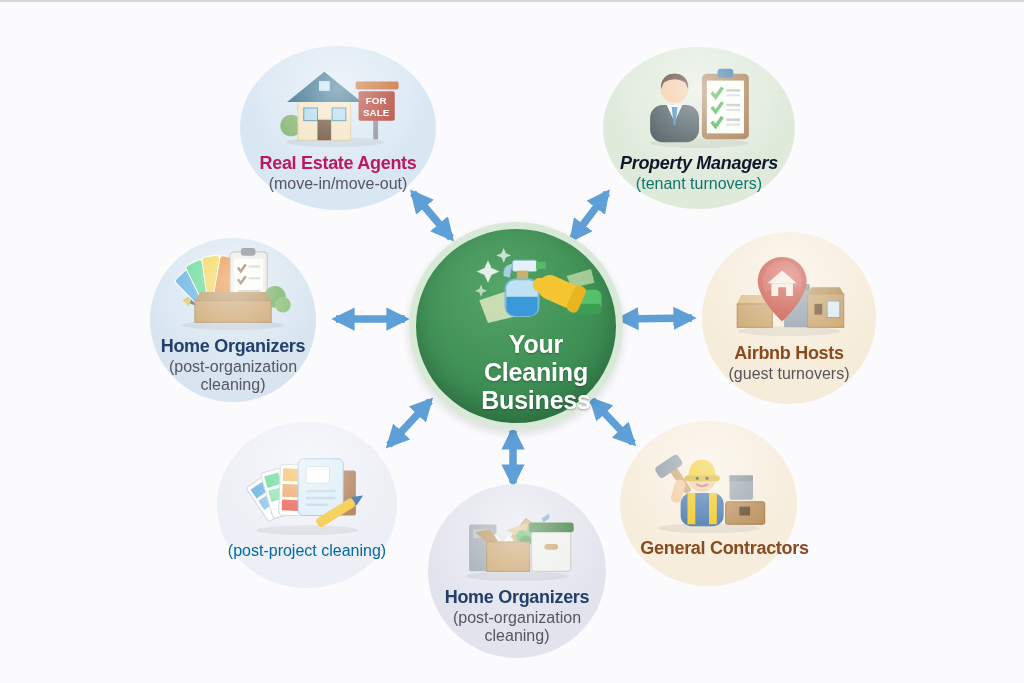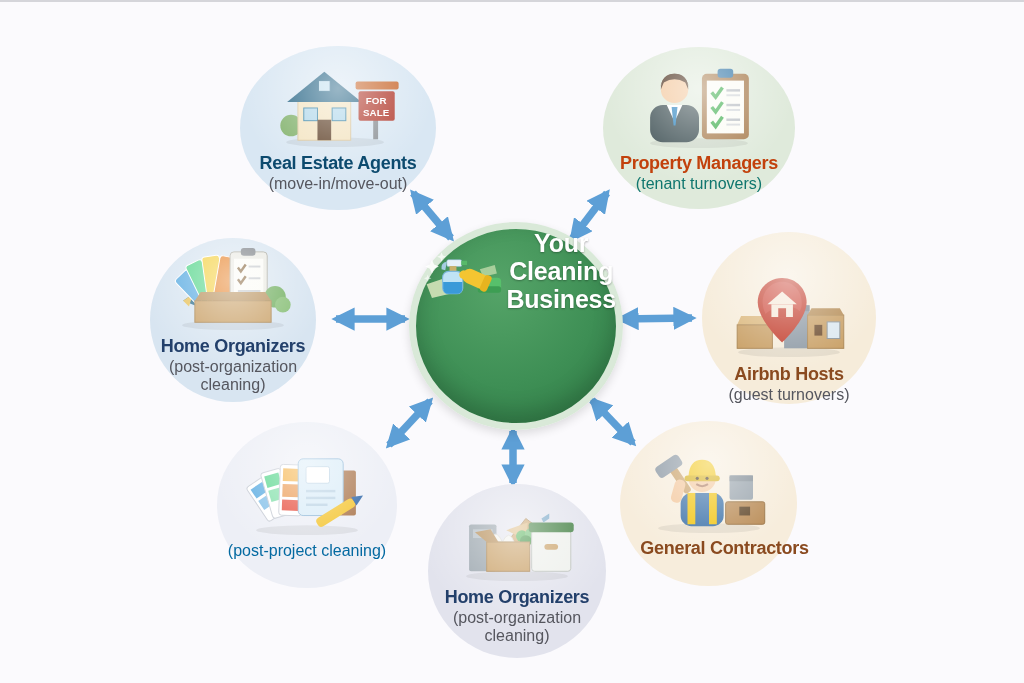--- a/index.html
+++ b/index.html
@@ -12,28 +12,28 @@
   .node::before{content:"";position:absolute;inset:0;border-radius:50%;
         background:radial-gradient(circle at 50% 26%,rgba(255,255,255,.55),rgba(255,255,255,0) 62%);
         pointer-events:none;}
   .node .icon{display:block;margin-bottom:2px;}
   .node .label{font-size:18px;font-weight:700;letter-spacing:-0.3px;white-space:nowrap;line-height:1.15;z-index:3;}
   .node .sub{font-size:16px;line-height:1.12;padding:1px 10px 0 10px;z-index:3;}
   
   .n0{left:240px;top:44px;width:196px;height:164px;}
   .n1{left:603px;top:45px;width:192px;height:162px;}
   .n2{left:150px;top:236px;width:166px;height:164px;}
-  .n3{left:702px;top:230px;width:174px;height:172px;justify-content:flex-end;}
+  .n3{left:702px;top:230px;width:174px;height:172px;}
   .n4{left:217px;top:420px;width:180px;height:166px;}
   .n5{left:428px;top:482px;width:178px;height:174px;}
   .n6{left:620px;top:419px;width:177px;height:165px;}
   .n0 .icon,.n1 .icon,.n2 .icon,.n3 .icon,.n4 .icon,.n5 .icon,.n6 .icon{width:132px;height:88px;}
   
   .center{position:absolute;left:409px;top:220px;width:200px;height:194px;border-radius:50%;
-        border:7px solid #d9e9d8;display:flex;flex-direction:row;align-items:flex-start;
+        border:7px solid #d9e9d8;display:flex;flex-direction:column;align-items:flex-end;
         justify-content:center;text-align:center;z-index:2;
         box-shadow:0 4px 10px rgba(0,0,0,.12), inset 0 -10px 22px rgba(0,0,0,.18);}
   .center .icon{width:160px;height:96px;margin-top:-4px;}
   .center .label{font-size:25px;font-weight:700;line-height:1.12;width:160px;
         text-shadow:0 1px 2px rgba(0,0,0,.3);letter-spacing:-0.2px;}
 </style>
 </head>
 <body style="background: rgb(251, 250, 253);">
 
 <div id="stage" style="background: rgb(251, 250, 253);">
@@ -86,21 +86,21 @@
       <rect x="45" y="18" width="12" height="11" fill="#bfe0ef" stroke="#1e5f81"></rect>
       <rect x="30" y="46" width="14" height="13" fill="#aed6ea" stroke="#2b7ca3"></rect>
       <rect x="59" y="46" width="14" height="13" fill="#aed6ea" stroke="#2b7ca3"></rect>
       <rect x="44" y="58" width="14" height="21" fill="#5d3f26"></rect>
       <rect x="101" y="32" width="5" height="46" fill="#8a8f94"></rect>
       <rect x="83" y="19" width="44" height="8" rx="2" fill="#c96a31"></rect>
       <rect x="86" y="29" width="37" height="30" rx="2" fill="#b23b2e"></rect>
       <text x="104" y="42" font-size="10" font-weight="bold" fill="#ffffff" text-anchor="middle">FOR</text>
       <text x="104" y="54" font-size="10" font-weight="bold" fill="#ffffff" text-anchor="middle">SALE</text>
     </svg>
-    <div class="label" style="color: #0c4a6e;">Real Estate Agents</div>
+    <div class="label" style="color: #be185d;">Real Estate Agents</div>
     <div class="sub" style="color: rgb(85, 86, 94);">(move-in/move-out)</div>
   </div>
 
   <div class="node n1" style="background: rgb(223, 234, 219);">
     <svg class="icon" viewBox="0 0 130 90">
       <ellipse cx="65" cy="82" rx="50" ry="5" fill="rgba(0,0,0,.07)"></ellipse>
       <circle cx="40" cy="27" r="14" fill="#f3c79c"></circle>
       <path d="M26,25 A14,14 0 0 1 54,25 L54,22 Q40,8 26,22 Z" fill="#4a2e1b"></path>
       <path d="M26,27 Q26,11 40,11 Q54,11 54,27 L51,20 Q40,13 29,20 Z" fill="#4a2e1b"></path>
       <rect x="15" y="43" width="50" height="38" rx="13" fill="#3d4f53"></rect>
@@ -112,21 +112,21 @@
       <path d="M78,30 l4,5 7,-10" stroke="#3fae4e" stroke-width="3.5" fill="none"></path>
       <line x1="93" y1="28" x2="107" y2="28" stroke="#b9bec4" stroke-width="2.5"></line>
       <line x1="93" y1="33" x2="107" y2="33" stroke="#d4d8db" stroke-width="2"></line>
       <path d="M78,45 l4,5 7,-10" stroke="#3fae4e" stroke-width="3.5" fill="none"></path>
       <line x1="93" y1="43" x2="107" y2="43" stroke="#b9bec4" stroke-width="2.5"></line>
       <line x1="93" y1="48" x2="107" y2="48" stroke="#d4d8db" stroke-width="2"></line>
       <path d="M78,60 l4,5 7,-10" stroke="#3fae4e" stroke-width="3.5" fill="none"></path>
       <line x1="93" y1="58" x2="107" y2="58" stroke="#b9bec4" stroke-width="2.5"></line>
       <line x1="93" y1="63" x2="107" y2="63" stroke="#d4d8db" stroke-width="2"></line>
     </svg>
-    <div class="label" style="color: #c2410c;">Property Managers</div>
+    <div class="label" style="color: #0f172a; font-style: italic;">Property Managers</div>
     <div class="sub" style="color: #0f766e;">(tenant turnovers)</div>
   </div>
 
   <div class="node n2" style="background: rgb(216, 229, 241);">
     <svg class="icon" viewBox="0 0 130 90">
       <ellipse cx="65" cy="81" rx="52" ry="5" fill="rgba(0,0,0,.07)"></ellipse>
       <polygon points="14,56 34,42 34,64" fill="#2e6f8e"></polygon>
       <polygon points="14,56 24,49 20,62" fill="#e8c25a"></polygon>
       <g transform="rotate(-44 44 62)">
           <rect x="34" y="16" width="18" height="46" rx="3" fill="#5dade2" stroke="#fff"></rect>

